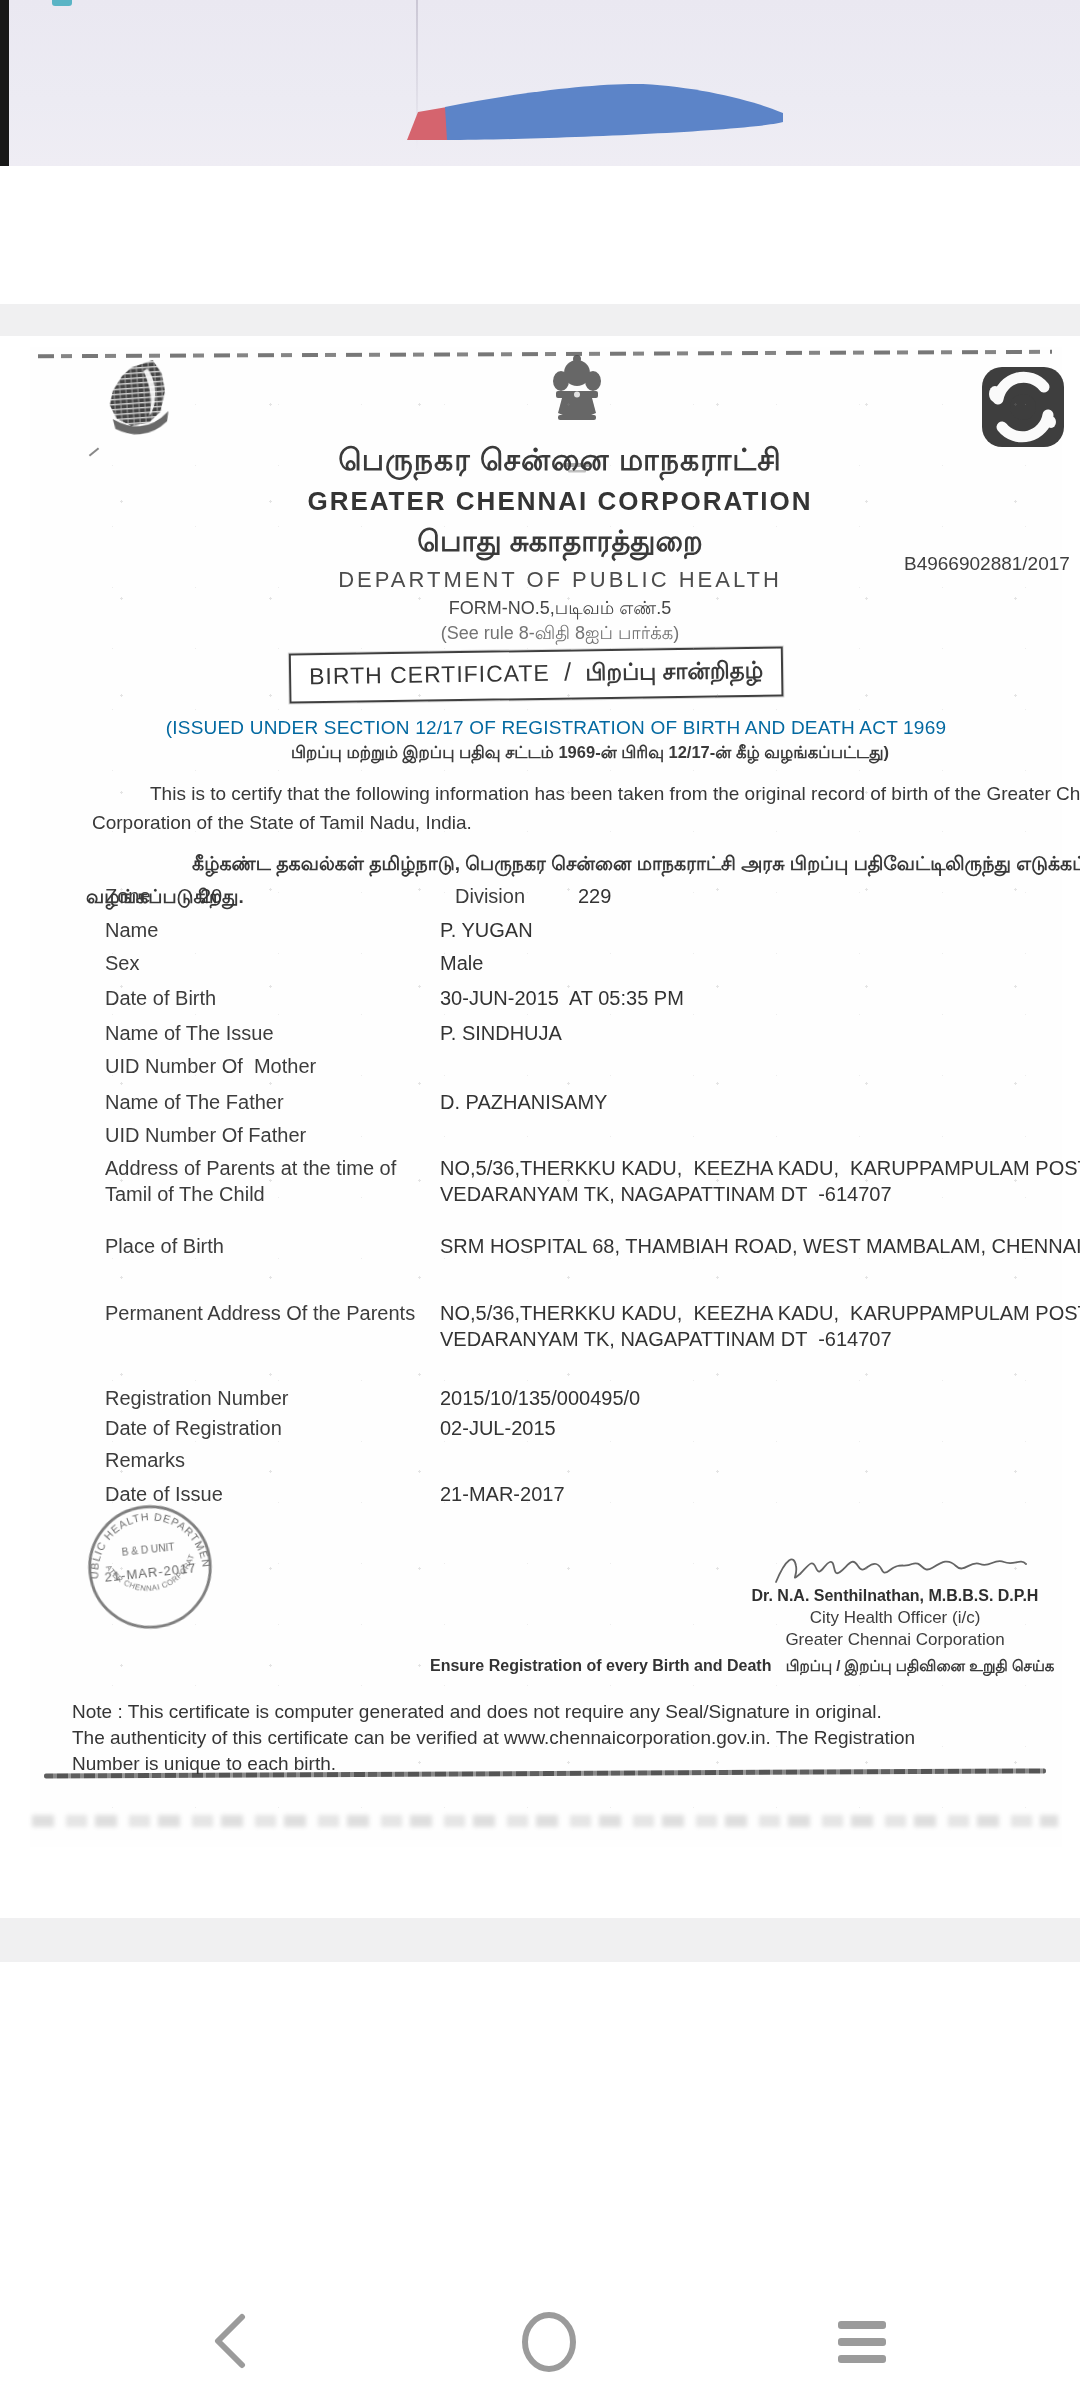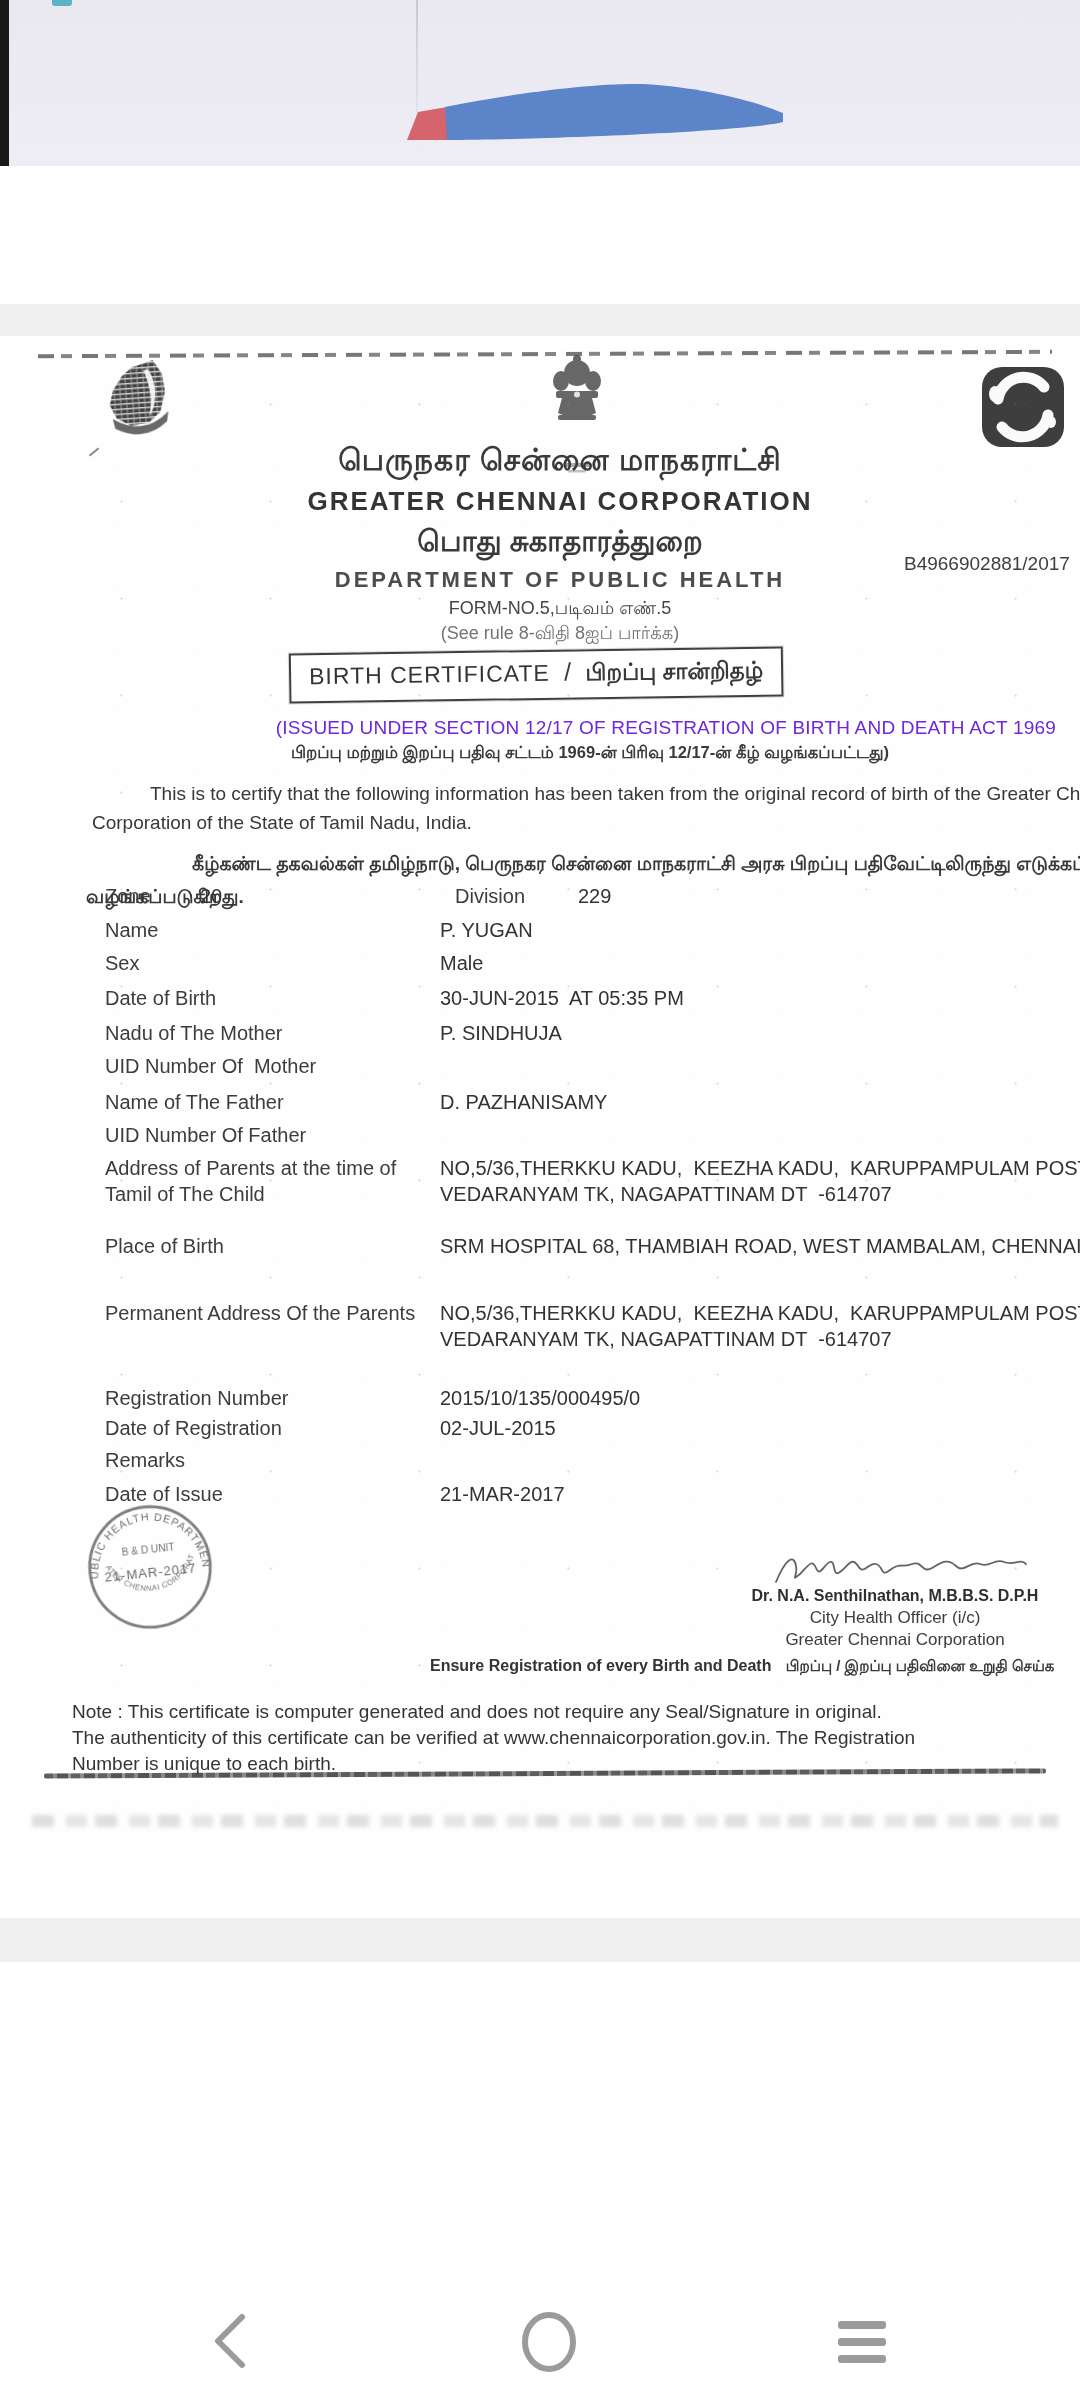--- a/index.html
+++ b/index.html
@@ -31,34 +31,34 @@
   .scribble-bottom{position:absolute;left:14px;top:1424px;width:1002px;height:5px;opacity:.82;transform:rotate(-.3deg);border-radius:2px;
     background:repeating-linear-gradient(90deg,#3c3c3c 0 9px,#6f6f6f 9px 13px,#2f2f2f 13px 24px,#828282 24px 27px);}
   .smudge-faint{position:absolute;left:2px;top:1468px;width:1026px;height:12px;opacity:.18;filter:blur(2px);
     background:repeating-linear-gradient(90deg,#555 0 22px,transparent 22px 34px,#777 34px 55px,transparent 55px 63px);}
   .tick{position:absolute;left:58px;top:104px;width:12px;height:2px;background:#555;transform:rotate(-40deg);opacity:.7;}
 
   .hline{position:absolute;left:40px;width:980px;text-align:center;white-space:nowrap;}
   .h-ta1{top:96px;font-size:30px;font-weight:700;letter-spacing:1px;}
   .h-en1{top:139px;font-size:26px;font-weight:700;letter-spacing:2px;color:#343434;}
   .h-ta2{top:178px;font-size:29px;font-weight:700;}
-  .h-en2{top:220px;font-size:22px;letter-spacing:3px;color:#4c4c4c;font-weight:bold;}
+  .h-en2{top:220px;font-size:22px;letter-spacing:3px;color:#4c4c4c;}
   .h-form{top:251px;font-size:18px;color:#454545;}
   .h-rule{top:276px;font-size:18px;color:#737373;}
 
   .cert-box{position:absolute;left:50%;top:303px;transform:translateX(-52%) rotate(-.8deg);
     border:2.5px solid #3f3f3f;box-shadow:0 0 0 1px rgba(60,60,60,.18);padding:6px 18px 8px;
     font-size:23px;white-space:nowrap;background:rgba(255,255,255,.5);}
   .cert-box .en{letter-spacing:1px;color:#353535;}
   .cert-box .ta{font-weight:700;margin-left:8px;}
   .cert-box .sep{margin-left:8px;font-size:25px;}
 
   .ref-number{position:absolute;left:874px;top:206px;font-size:19px;color:#3e3e3e;}
 
-  .issued-en{position:absolute;left:26px;top:370px;width:1000px;text-align:right;font-size:19px;letter-spacing:.2px;color:#6d28d9;white-space:nowrap;}
+  .issued-en{position:absolute;left:26px;top:370px;width:1000px;text-align:center;font-size:19px;letter-spacing:.2px;color:#0369a1;white-space:nowrap;}
   .issued-ta{position:absolute;left:70px;top:396px;width:980px;text-align:center;font-size:16.5px;font-weight:600;white-space:nowrap;}
 
   .para{position:absolute;font-size:19px;color:#383838;white-space:nowrap;}
   .cert-l1{left:62px;top:436px;padding-left:58px;}
   .cert-l2{left:62px;top:465px;}
   .cert-ta1{left:56px;top:506px;padding-left:106px;font-weight:600;}
   .cert-ta2{left:56px;top:539px;font-weight:600;}
 
   .frow{position:absolute;left:0;width:1032px;height:26px;font-size:20px;}
   .lbl{position:absolute;left:75px;white-space:pre;color:#3c3c3c;}
@@ -179,21 +179,21 @@
     </div>
     <div class="frow" style="top:605px">
       <span class="lbl">Sex</span>
       <span class="val">Male</span>
     </div>
     <div class="frow" style="top:640px">
       <span class="lbl">Date of Birth</span>
       <span class="val">30-JUN-2015  AT 05:35 PM</span>
     </div>
     <div class="frow" style="top:675px">
-      <span class="lbl">Nadu of The Mother</span>
+      <span class="lbl">Name of The Issue</span>
       <span class="val">P. SINDHUJA</span>
     </div>
     <div class="frow" style="top:708px">
       <span class="lbl">UID Number Of  Mother</span>
       <span class="val"></span>
     </div>
     <div class="frow" style="top:744px">
       <span class="lbl">Name of The Father</span>
       <span class="val">D. PAZHANISAMY</span>
     </div>

